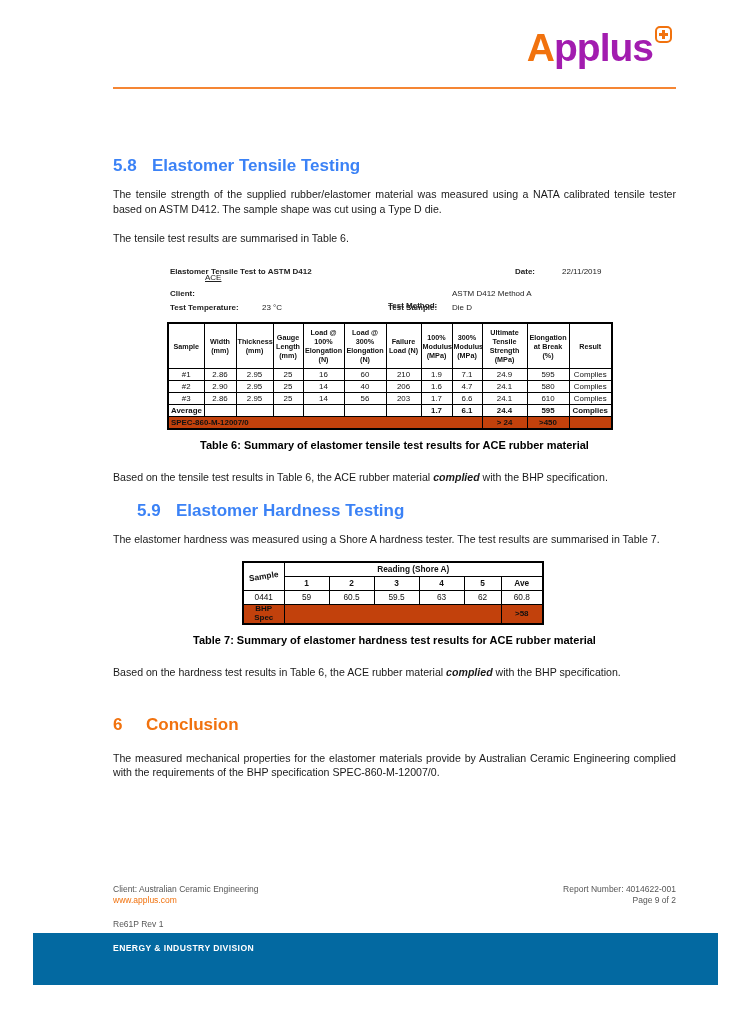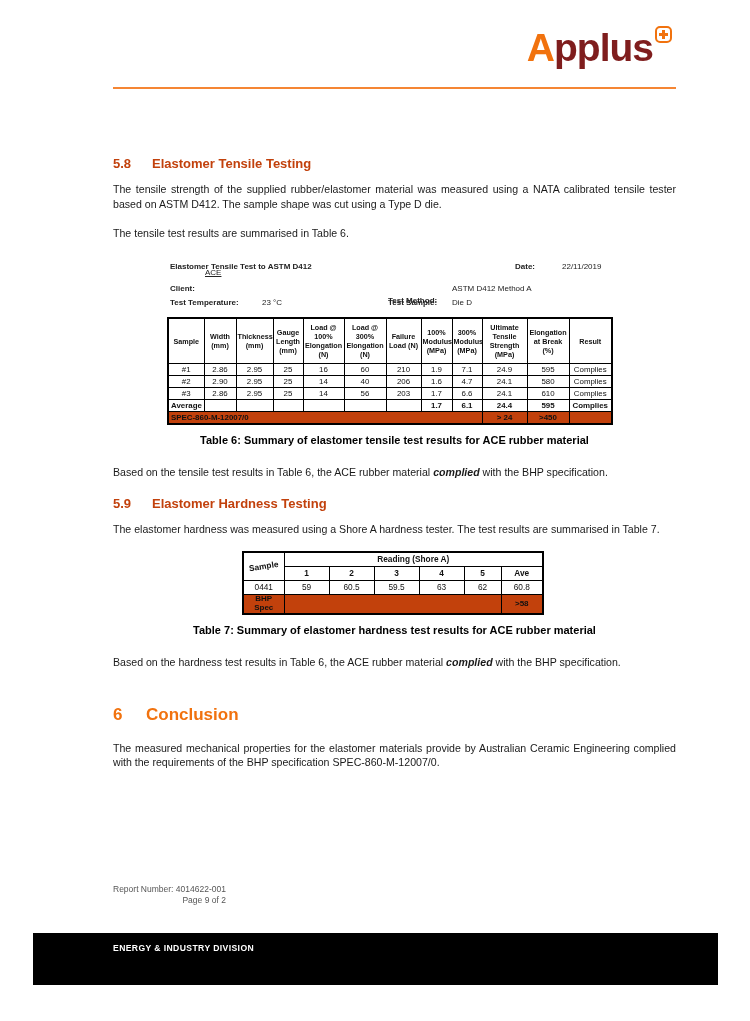--- a/index.html
+++ b/index.html
@@ -3,33 +3,33 @@
 <meta charset="utf-8">
 <style>
   html,body{margin:0;padding:0;background:#ffffff;}
   .page{
     position:relative;width:750px;height:1021px;background:#ffffff;
     font-family:"Liberation Sans",sans-serif;color:#111;overflow:hidden;
   }
   
   .logo{position:absolute;top:26px;right:78px;font-weight:bold;font-size:39px;letter-spacing:-1px;line-height:1;}
   .logo .a{color:#f1720e;}
-  .logo .rest{color:#7f1d1d;}
+  .logo .rest{color:#a21caf;}
   .plus-badge{
     display:inline-block;width:13px;height:13px;border:2.5px solid #f1720e;border-radius:5px;
     vertical-align:18px;margin-left:2px;position:relative;
   }
   .plus-badge .ph,.plus-badge .pv{position:absolute;background:#f1720e;}
   .plus-badge .ph{left:2px;right:2px;top:5px;height:3px;}
   .plus-badge .pv{top:2px;bottom:2px;left:5px;width:3px;}
   .head-rule{position:absolute;left:113px;width:563px;top:87px;height:2px;background:#f58634;}
 
   
   .content{position:absolute;left:113px;top:156px;width:563px;}
-  .h2{display:flex;font-size:13px;font-weight:bold;margin:0 0 11px 0;color:#c2410c;}
+  .h2{display:flex;font-size:17px;font-weight:bold;margin:0 0 11px 0;color:#3b82f6;}
   .h2 .num{width:39px;flex:0 0 39px;}
   .body-p{font-size:10.6px;line-height:1.4;text-align:justify;margin:0 0 14px 0;color:#1a1a1a;}
   .body-p.gap{margin-bottom:22px;}
   .emph{font-weight:bold;font-style:italic;}
 
   
   .testinfo{position:relative;height:52px;margin:0 0 3px 57px;font-size:8px;color:#222;}
   .testinfo span{position:absolute;white-space:nowrap;}
   .ti-b{font-weight:bold;}
   .ti-title{left:0;top:0;}
@@ -65,21 +65,21 @@
   
   .h1-conc{display:flex;font-size:17px;font-weight:bold;color:#f1720e;margin:35px 0 16px 0;}
   .h1-conc .num{width:33px;flex:0 0 33px;}
 
   
   .footer{position:absolute;left:113px;width:563px;top:884px;display:flex;justify-content:space-between;
           font-size:8.5px;line-height:1.35;color:#565656;}
   .footer a{color:#f1720e;text-decoration:none;}
   .foot-rev{margin-top:12px;}
   .footer .right{text-align:right;}
-  .band{position:absolute;left:33px;top:933px;width:685px;height:52px;background:#000000;}
+  .band{position:absolute;left:33px;top:933px;width:685px;height:52px;background:#0369a1;}
   .band-text{position:absolute;left:80px;top:10px;color:#ffffff;font-weight:bold;font-size:8.6px;letter-spacing:0.4px;}
 </style>
 </head>
 <body>
 
 <div class="page">
 
   <div class="logo"><span class="a">A</span><span class="rest">pplus</span><span class="plus-badge"><span class="ph"></span><span class="pv"></span></span></div>
   <div class="head-rule"></div>
 
@@ -197,21 +197,21 @@
         <td class="bold blue">&gt; 24</td>
         <td class="bold blue">&gt;450</td>
         <td class="blue"></td>
       </tr>
     </tbody>
       </table>
     <p class="caption">Table 6: Summary of elastomer tensile test results for ACE rubber material</p>
 
     <p class="result-p"><span>Based on the tensile test results in Table 6, the ACE rubber material </span><span class="emph">complied</span><span> with the BHP specification.</span></p>
 
-    <div class="h2" style="margin-top:16px;">
+    <div class="h2" style="margin-top:16px;margin-left:24px;">
       <span class="num">5.9</span>
       <span>Elastomer Hardness Testing</span>
     </div>
     <p class="body-p">The elastomer hardness was measured using a Shore A hardness tester. The test results are summarised in Table 7.</p>
 
     <table class="t7">
       <colgroup>
         <col style="width:41px">
           <col style="width:45px">
           <col style="width:45px">
@@ -254,20 +254,25 @@
     <p class="result-p"><span>Based on the hardness test results in Table 6, the ACE rubber material </span><span class="emph">complied</span><span> with the BHP specification.</span></p>
 
     <div class="h1-conc">
       <span class="num">6</span>
       <span>Conclusion</span>
     </div>
     <p class="body-p">The measured mechanical properties for the elastomer materials provide by Australian Ceramic Engineering complied with the requirements of the BHP specification SPEC-860-M-12007/0.</p>
   </div>
 
   <div class="footer">
+    <div class="left">
+      <div>Client: Australian Ceramic Engineering</div>
+      <div><a href="#">www.applus.com</a></div>
+      <div class="foot-rev">Re61P Rev 1</div>
+    </div>
     <div class="right">
       <div>Report Number: 4014622-001</div>
       <div>Page 9 of 2</div>
     </div>
   </div>
 
   <div class="band">
     <span class="band-text">ENERGY &amp; INDUSTRY DIVISION</span>
   </div>
 

